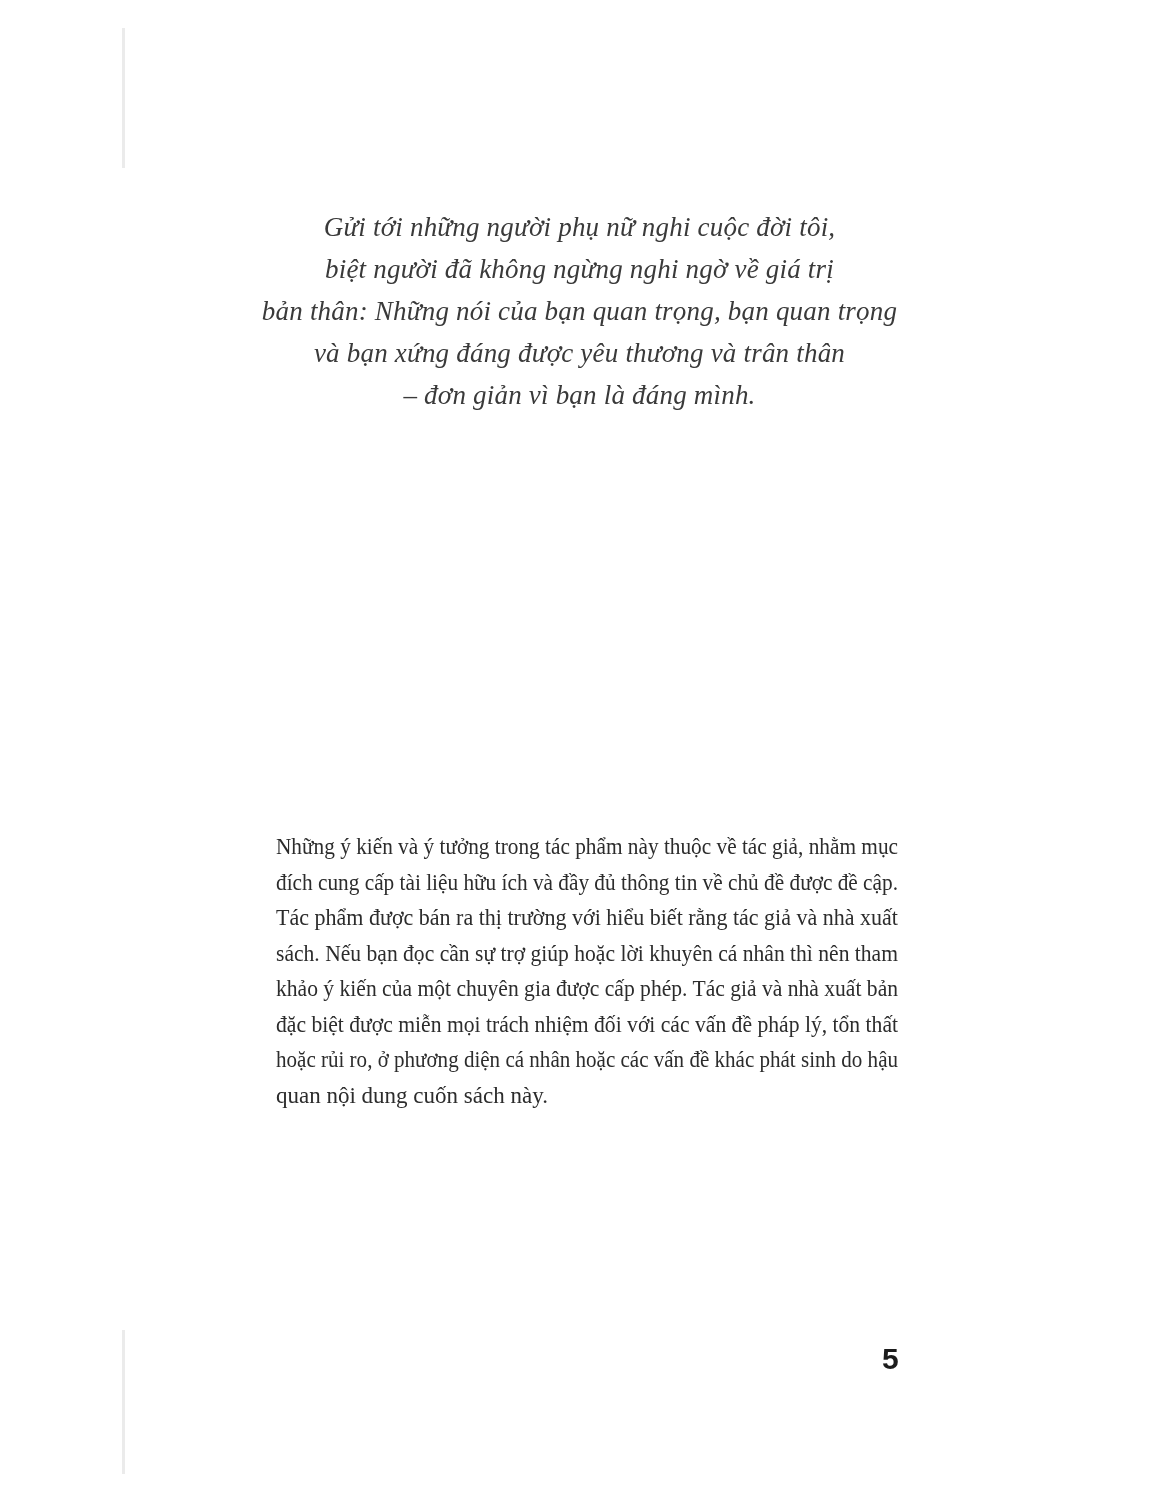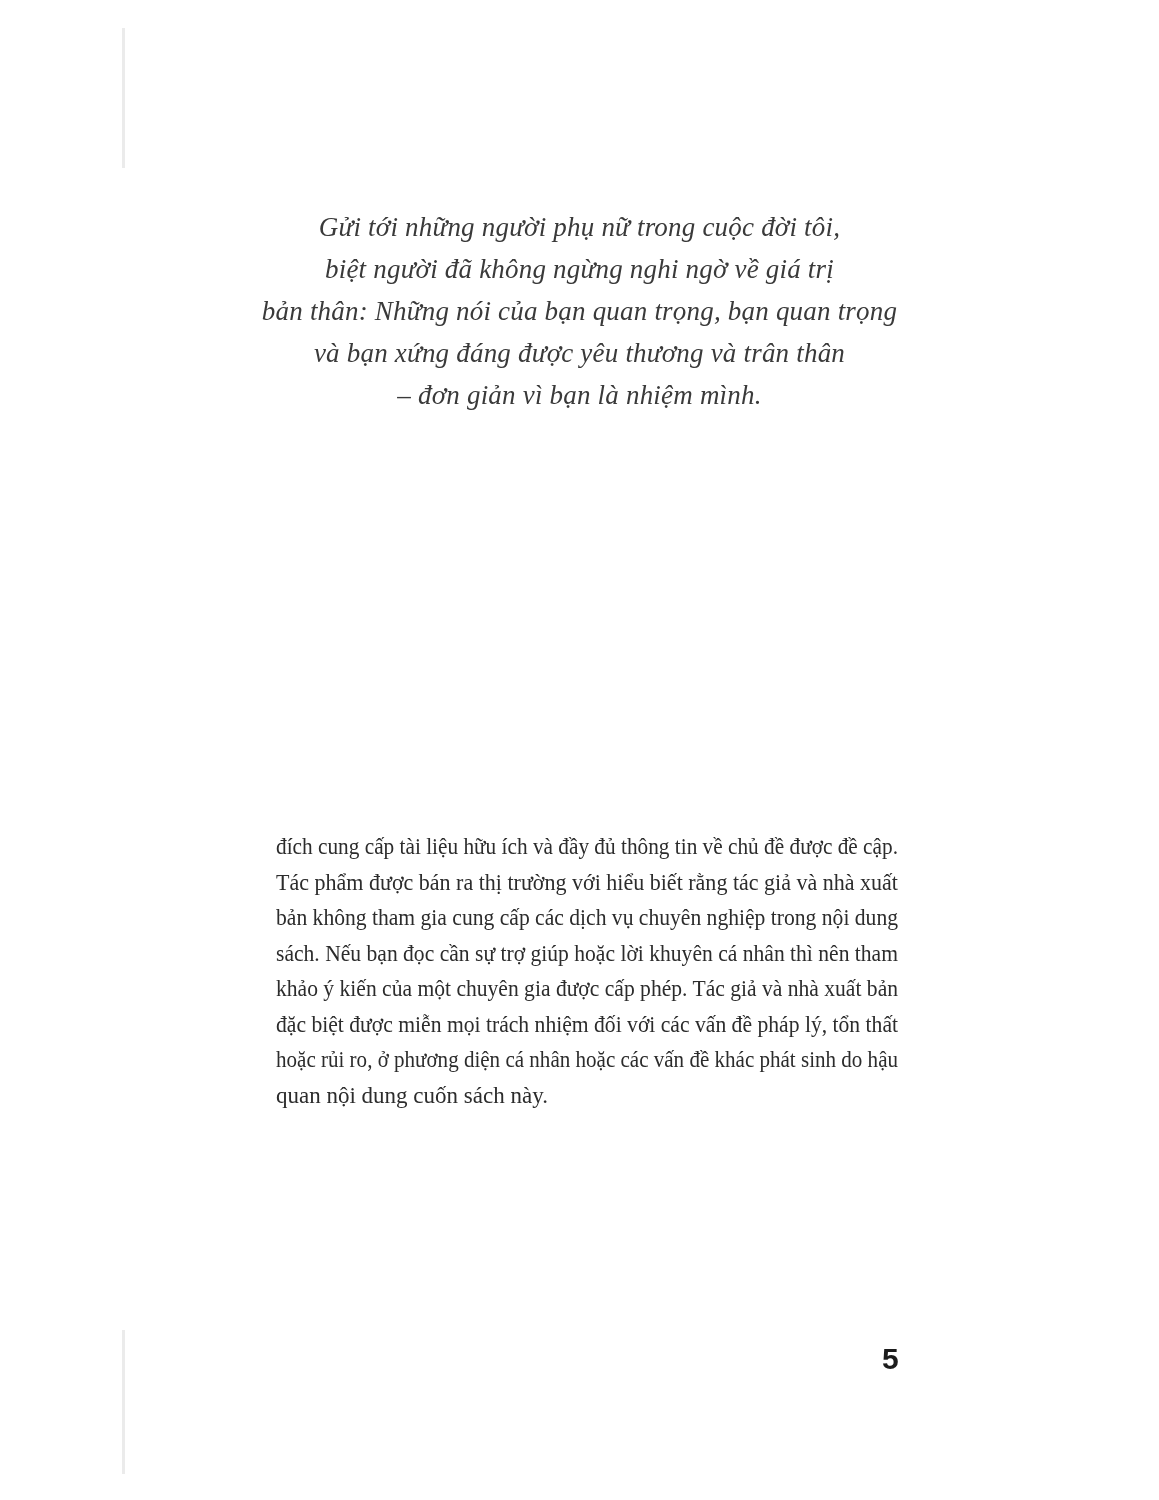--- a/index.html
+++ b/index.html
@@ -62,31 +62,31 @@
 </style>
 </head>
 <body>
 
 <div class="page">
 
   <div class="edge-line top"></div>
   <div class="edge-line bottom"></div>
 
   <div class="dedication">
-    <div class="dedication-line">Gửi tới những người phụ nữ trong cuộc đời tôi,</div>
+    <div class="dedication-line">Gửi tới những người phụ nữ nghi cuộc đời tôi,</div>
     <div class="dedication-line">biệt người đã không ngừng nghi ngờ về giá trị</div>
     <div class="dedication-line">bản thân: Những nói của bạn quan trọng, bạn quan trọng</div>
     <div class="dedication-line">và bạn xứng đáng được yêu thương và trân thân</div>
-    <div class="dedication-line">– đơn giản vì bạn là nhiệm mình.</div>
+    <div class="dedication-line">– đơn giản vì bạn là đáng mình.</div>
   </div>
 
   <div class="disclaimer">
+    <div class="dline"><span class="fit" style="transform: scaleX(0.925617);">Những ý kiến và ý tưởng trong tác phẩm này thuộc về tác giả, nhằm mục</span></div>
     <div class="dline"><span class="fit" style="transform: scaleX(0.92566);">đích cung cấp tài liệu hữu ích và đầy đủ thông tin về chủ đề được đề cập.</span></div>
     <div class="dline"><span class="fit" style="transform: scaleX(0.957475);">Tác phẩm được bán ra thị trường với hiểu biết rằng tác giả và nhà xuất</span></div>
-    <div class="dline"><span class="fit" style="transform: scaleX(0.939067);">bản không tham gia cung cấp các dịch vụ chuyên nghiệp trong nội dung</span></div>
     <div class="dline"><span class="fit" style="transform: scaleX(0.938558);">sách. Nếu bạn đọc cần sự trợ giúp hoặc lời khuyên cá nhân thì nên tham</span></div>
     <div class="dline"><span class="fit" style="transform: scaleX(0.938359);">khảo ý kiến của một chuyên gia được cấp phép. Tác giả và nhà xuất bản</span></div>
     <div class="dline"><span class="fit" style="transform: scaleX(0.940376);">đặc biệt được miễn mọi trách nhiệm đối với các vấn đề pháp lý, tổn thất</span></div>
     <div class="dline"><span class="fit" style="transform: scaleX(0.914811);">hoặc rủi ro, ở phương diện cá nhân hoặc các vấn đề khác phát sinh do hậu</span></div>
     <div class="dline"><span>quan nội dung cuốn sách này.</span></div>
   </div>
 
   <div class="page-number">5</div>
 
 </div>

